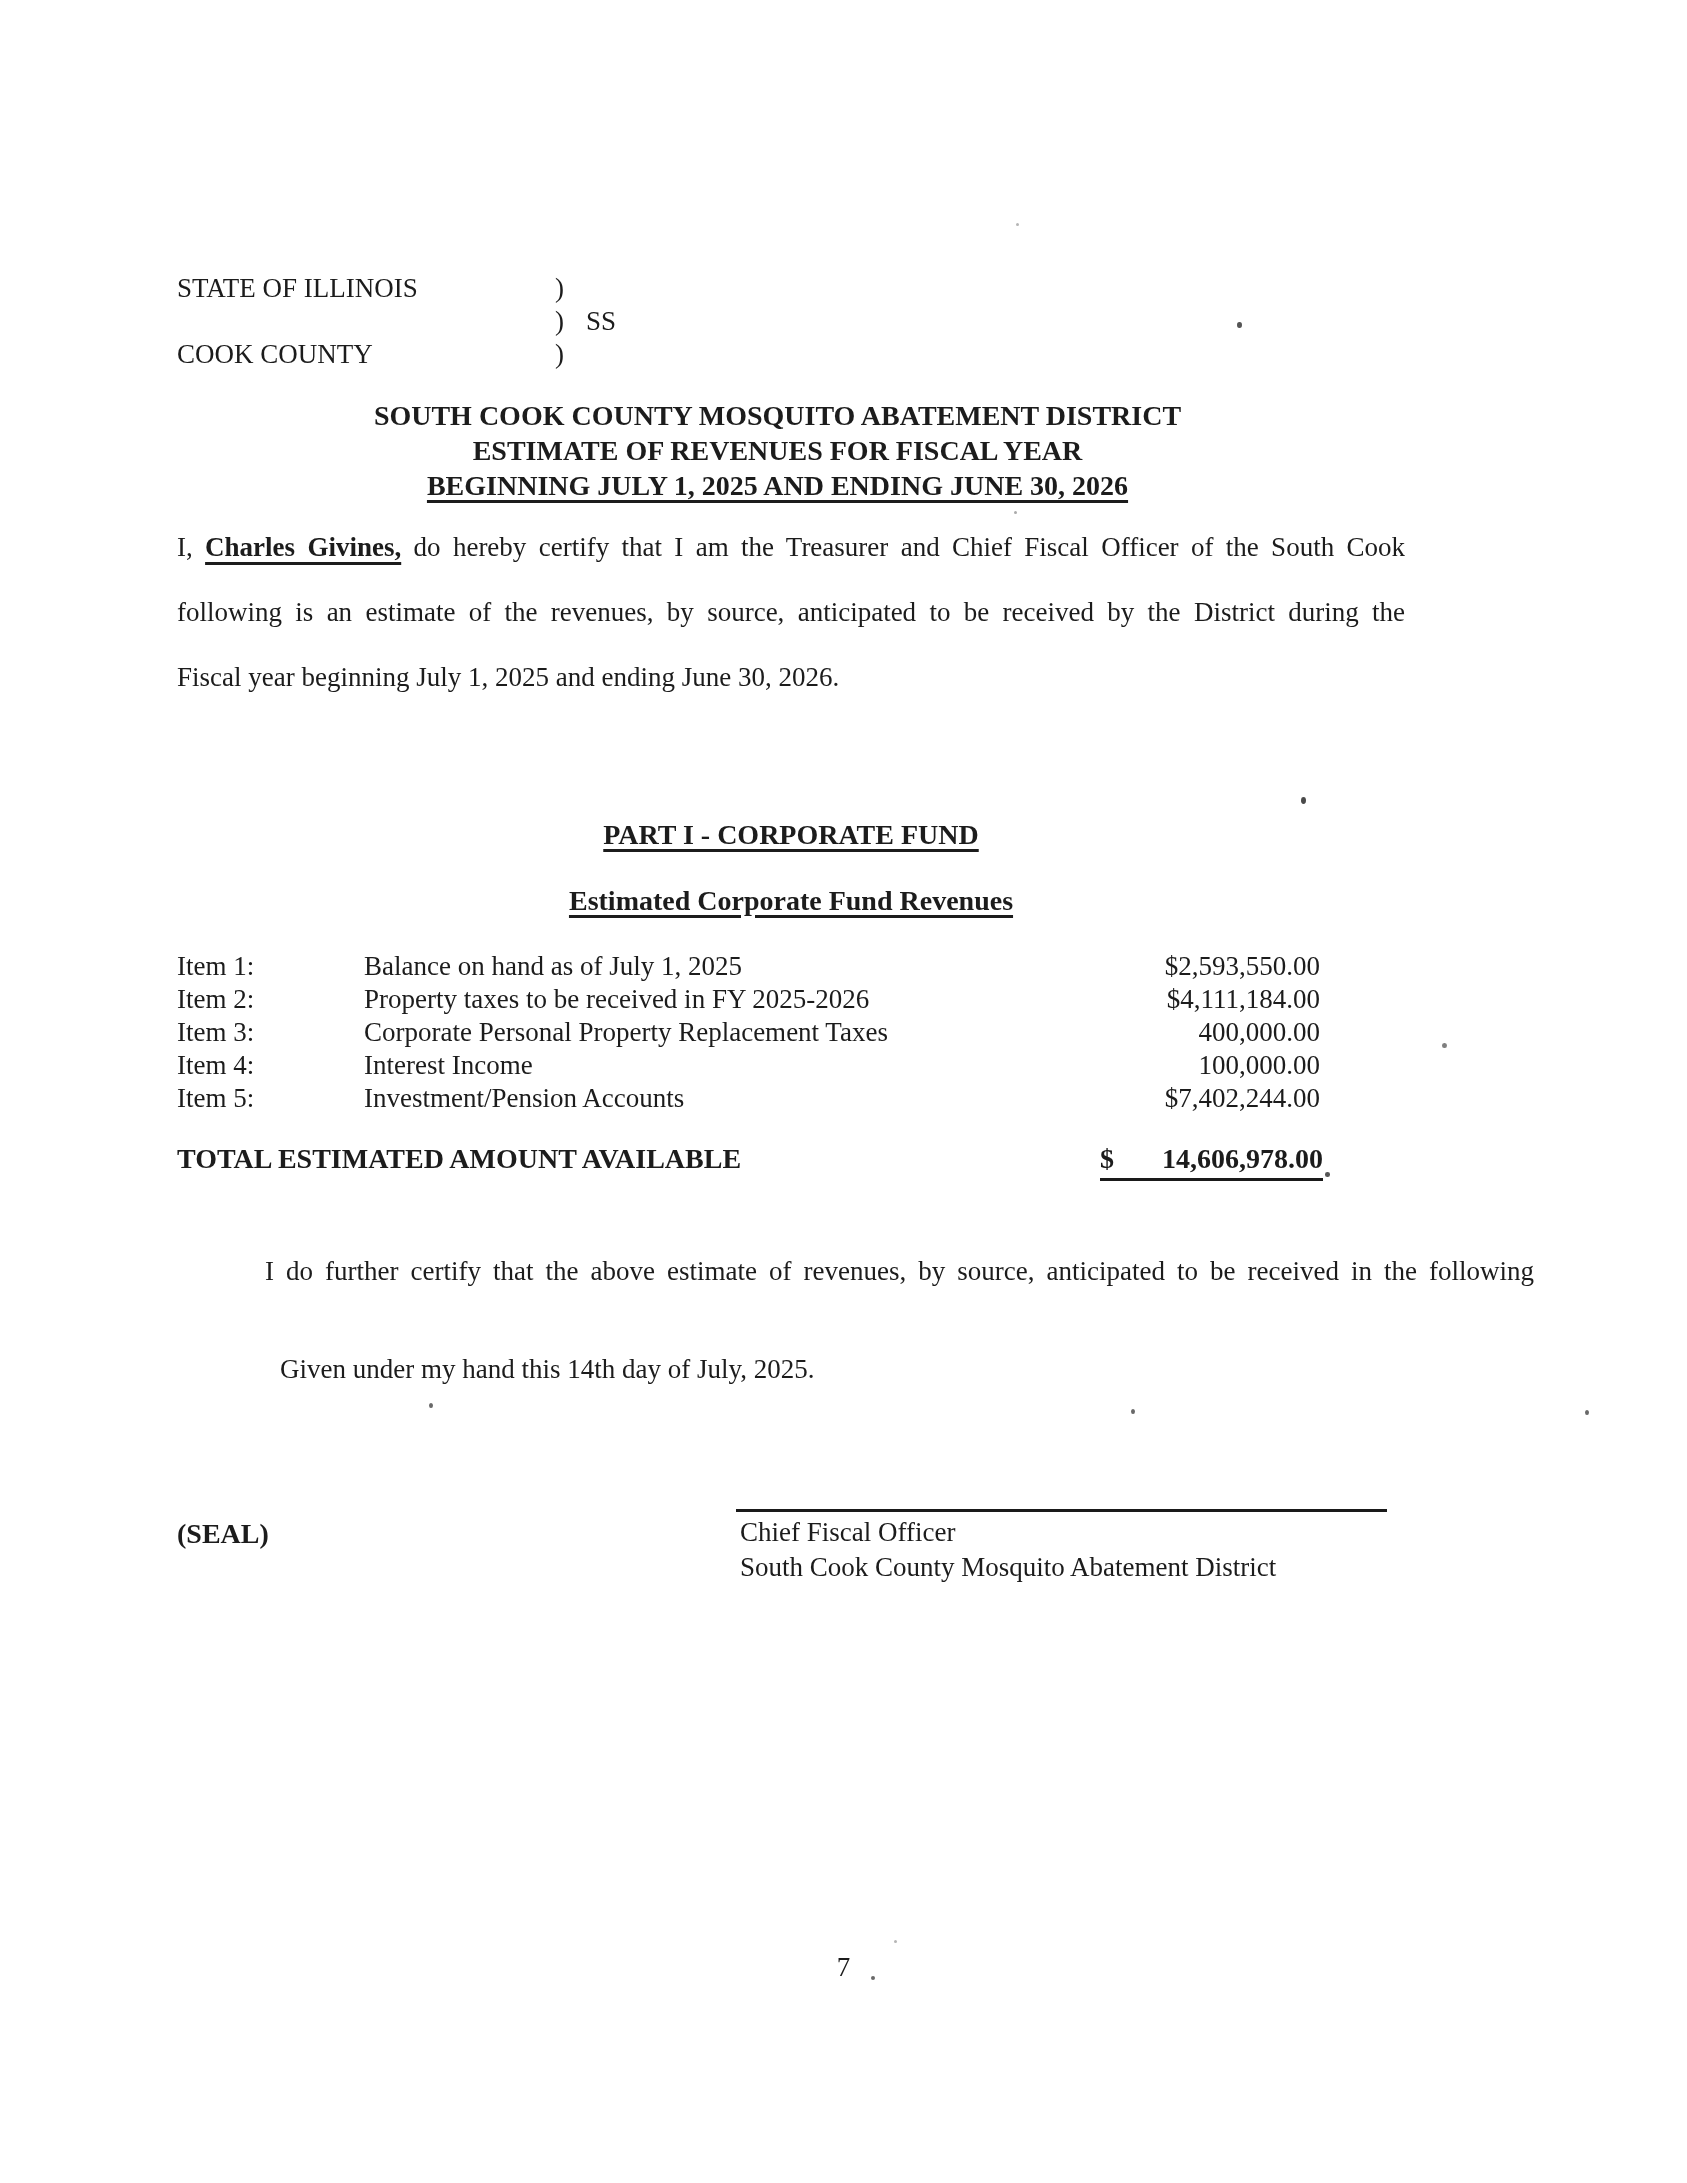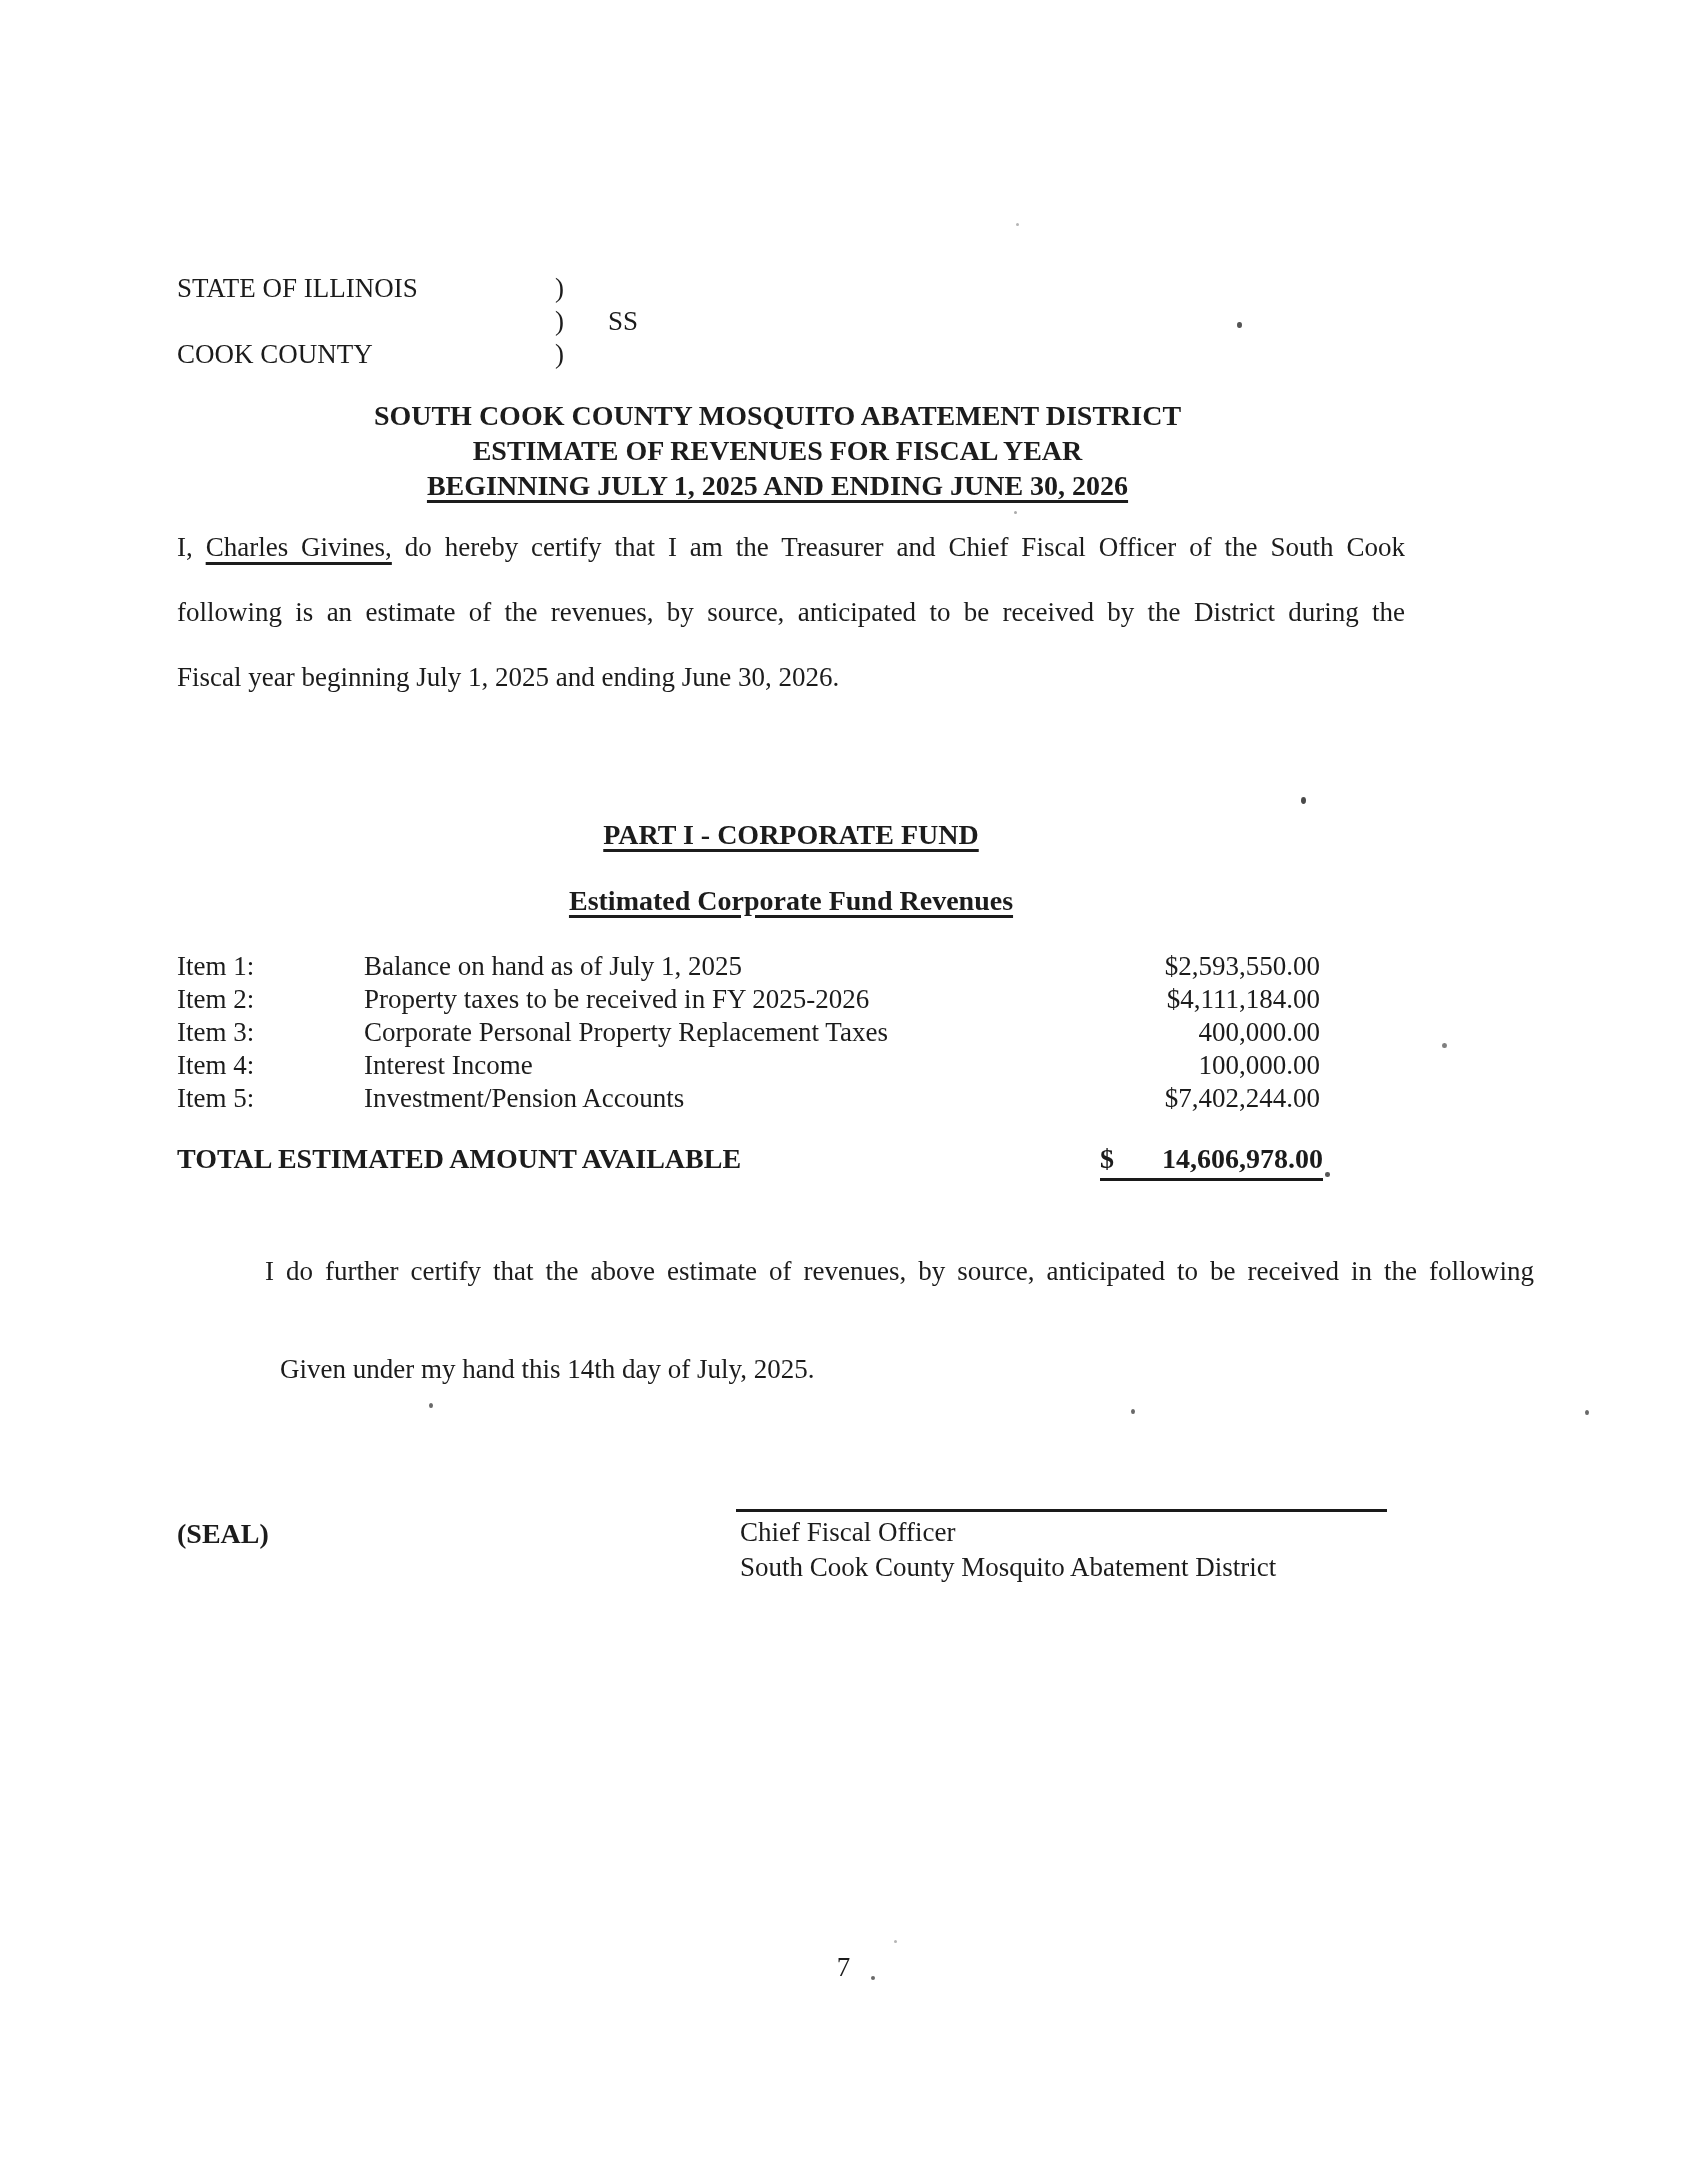--- a/index.html
+++ b/index.html
@@ -4,31 +4,31 @@
 <style>
   html,body { margin:0; padding:0; background:#ffffff; }
   .page {
     position:relative; width:1687px; height:2183px; background:#ffffff;
     font-family:"Liberation Serif", serif; color:#1c1c1c; overflow:hidden;padding-left:37px;
   }
   
   .venue { position:absolute; left:177px; top:273px; font-size:27px; }
   .venue-row { position:relative; height:33px; white-space:nowrap; }
   .venue-paren { position:absolute; left:378px; top:0; }
-  .venue-suffix { position:absolute; left:431px; top:0; }
+  .venue-suffix { position:absolute; left:409px; top:0; }
   
   .title-block { position:absolute; left:179px; top:398px; width:1197px;
     text-align:center; font-weight:bold; font-size:28px; line-height:35px; }
   .u { text-decoration:underline; text-decoration-thickness:2.6px; text-underline-offset:4.6px; }
   
   .para1 { position:absolute; left:177px; top:515px; width:1228px;
     font-size:27px; line-height:65px; }
   .jline { text-align:justify; text-align-last:justify; }
   .lline { text-align:left; }
-  .name-u { font-weight:normal; text-decoration:underline;
+  .name-u { font-weight:bold; text-decoration:underline;
     text-decoration-thickness:2.6px; text-underline-offset:6px; }
   
   .h-center { position:absolute; left:177px; width:1228px; text-align:center;
     font-weight:bold; font-size:28px; }
   .h-part  { top:819px; }
   .h-sub   { top:885px; }
   
   .items { position:absolute; left:177px; top:951px; width:1143px;
     font-size:27px; }
   .item-row { position:relative; height:33px; white-space:nowrap; }

